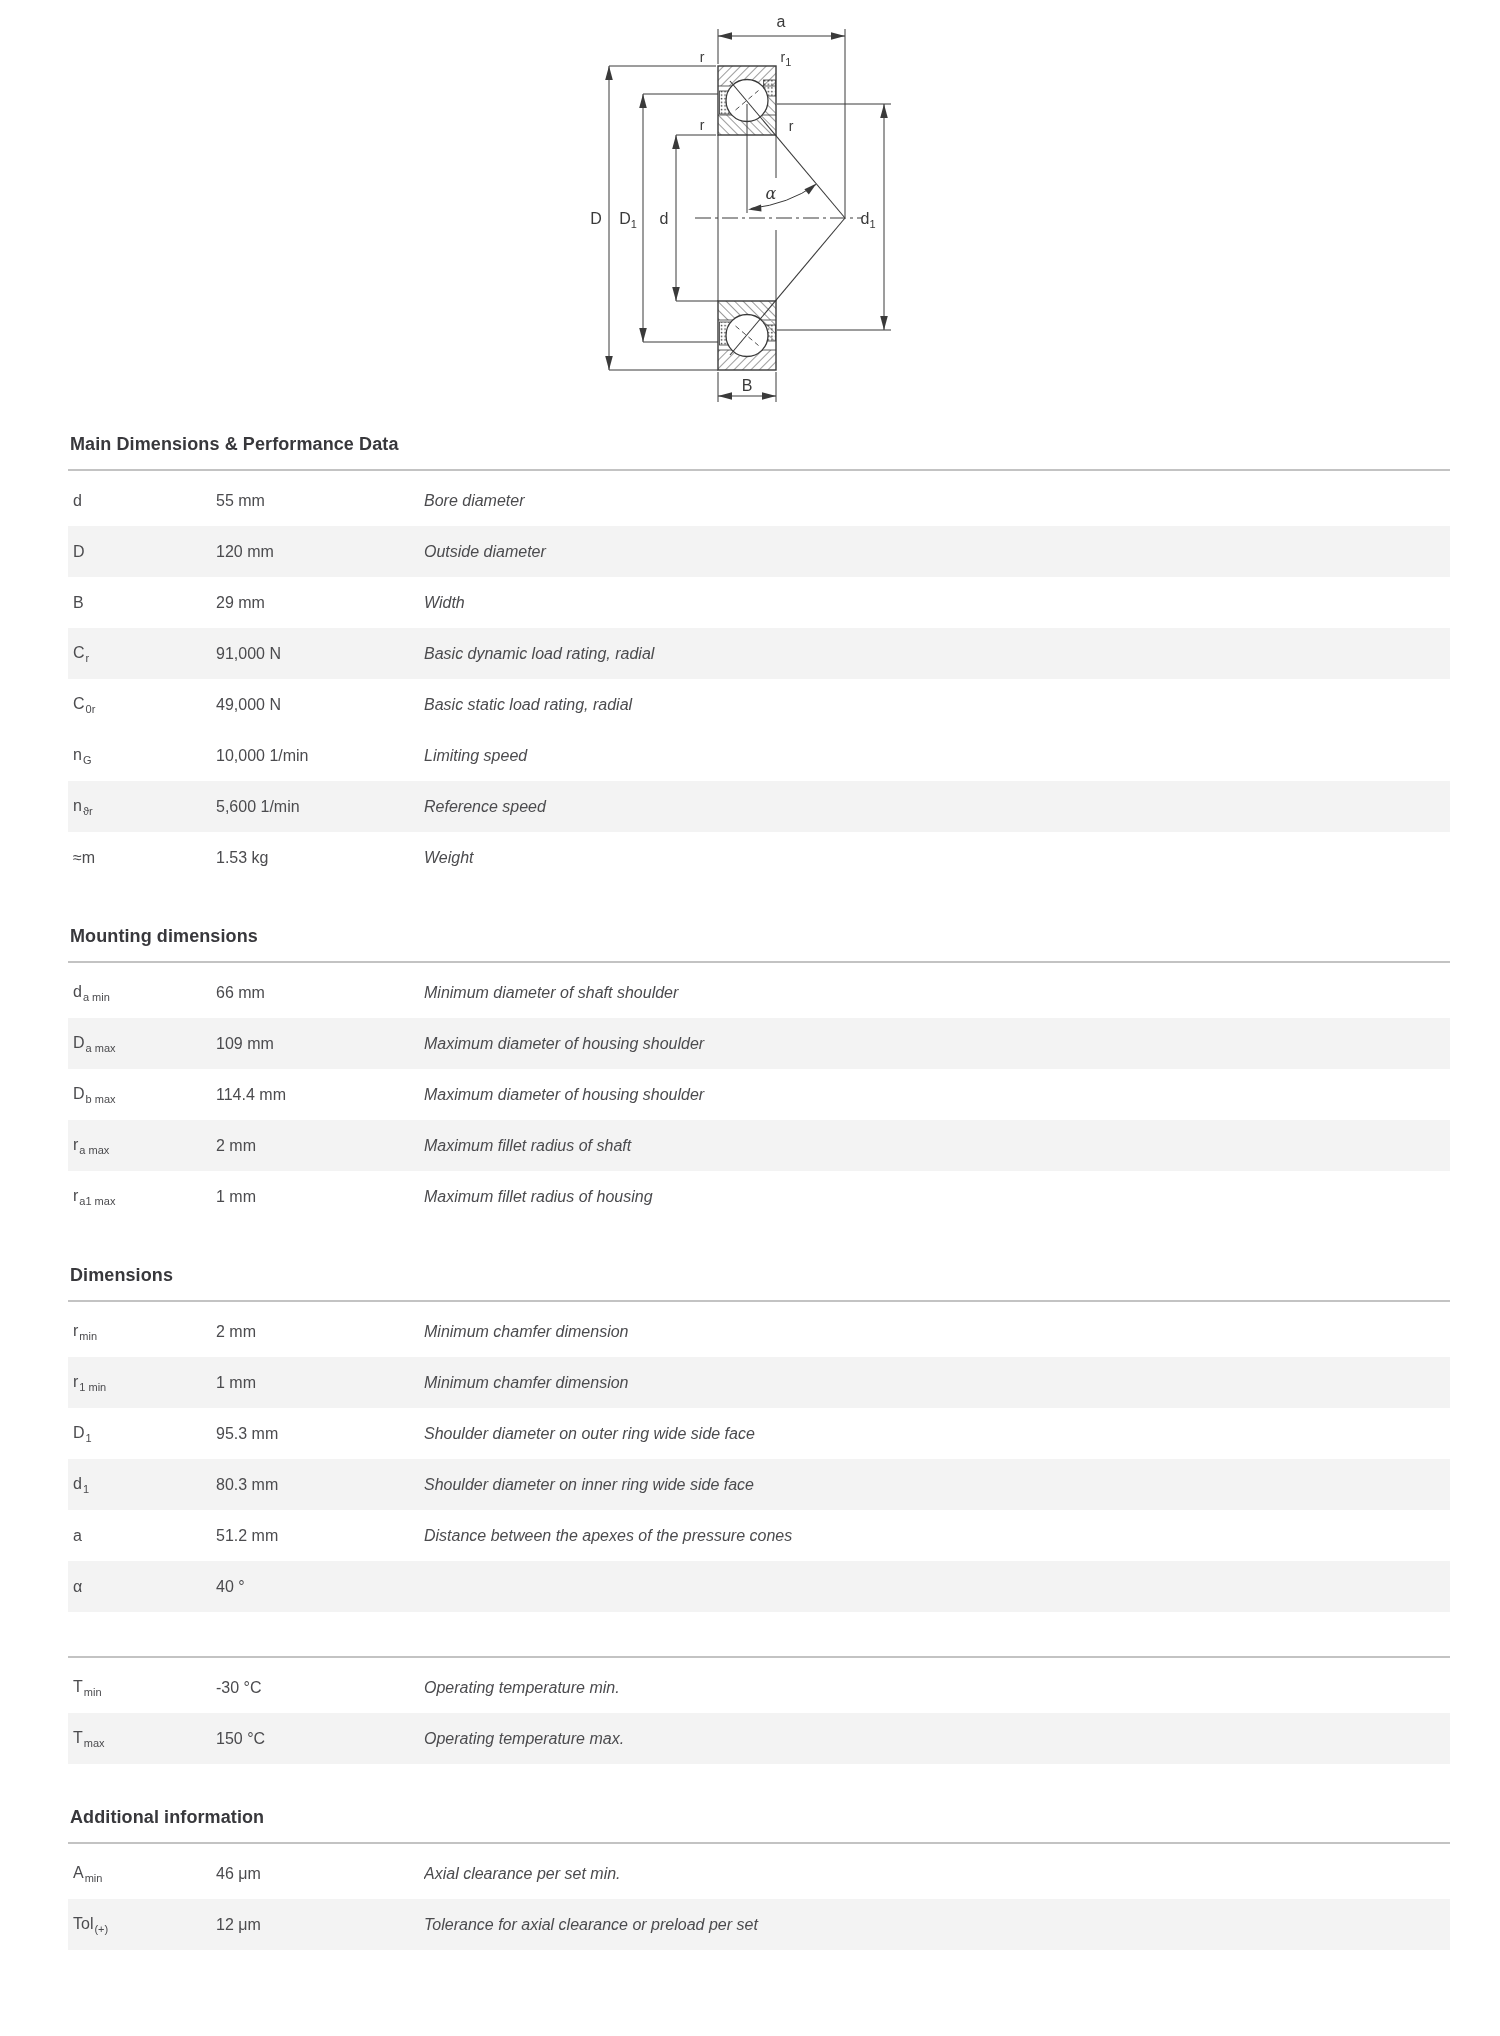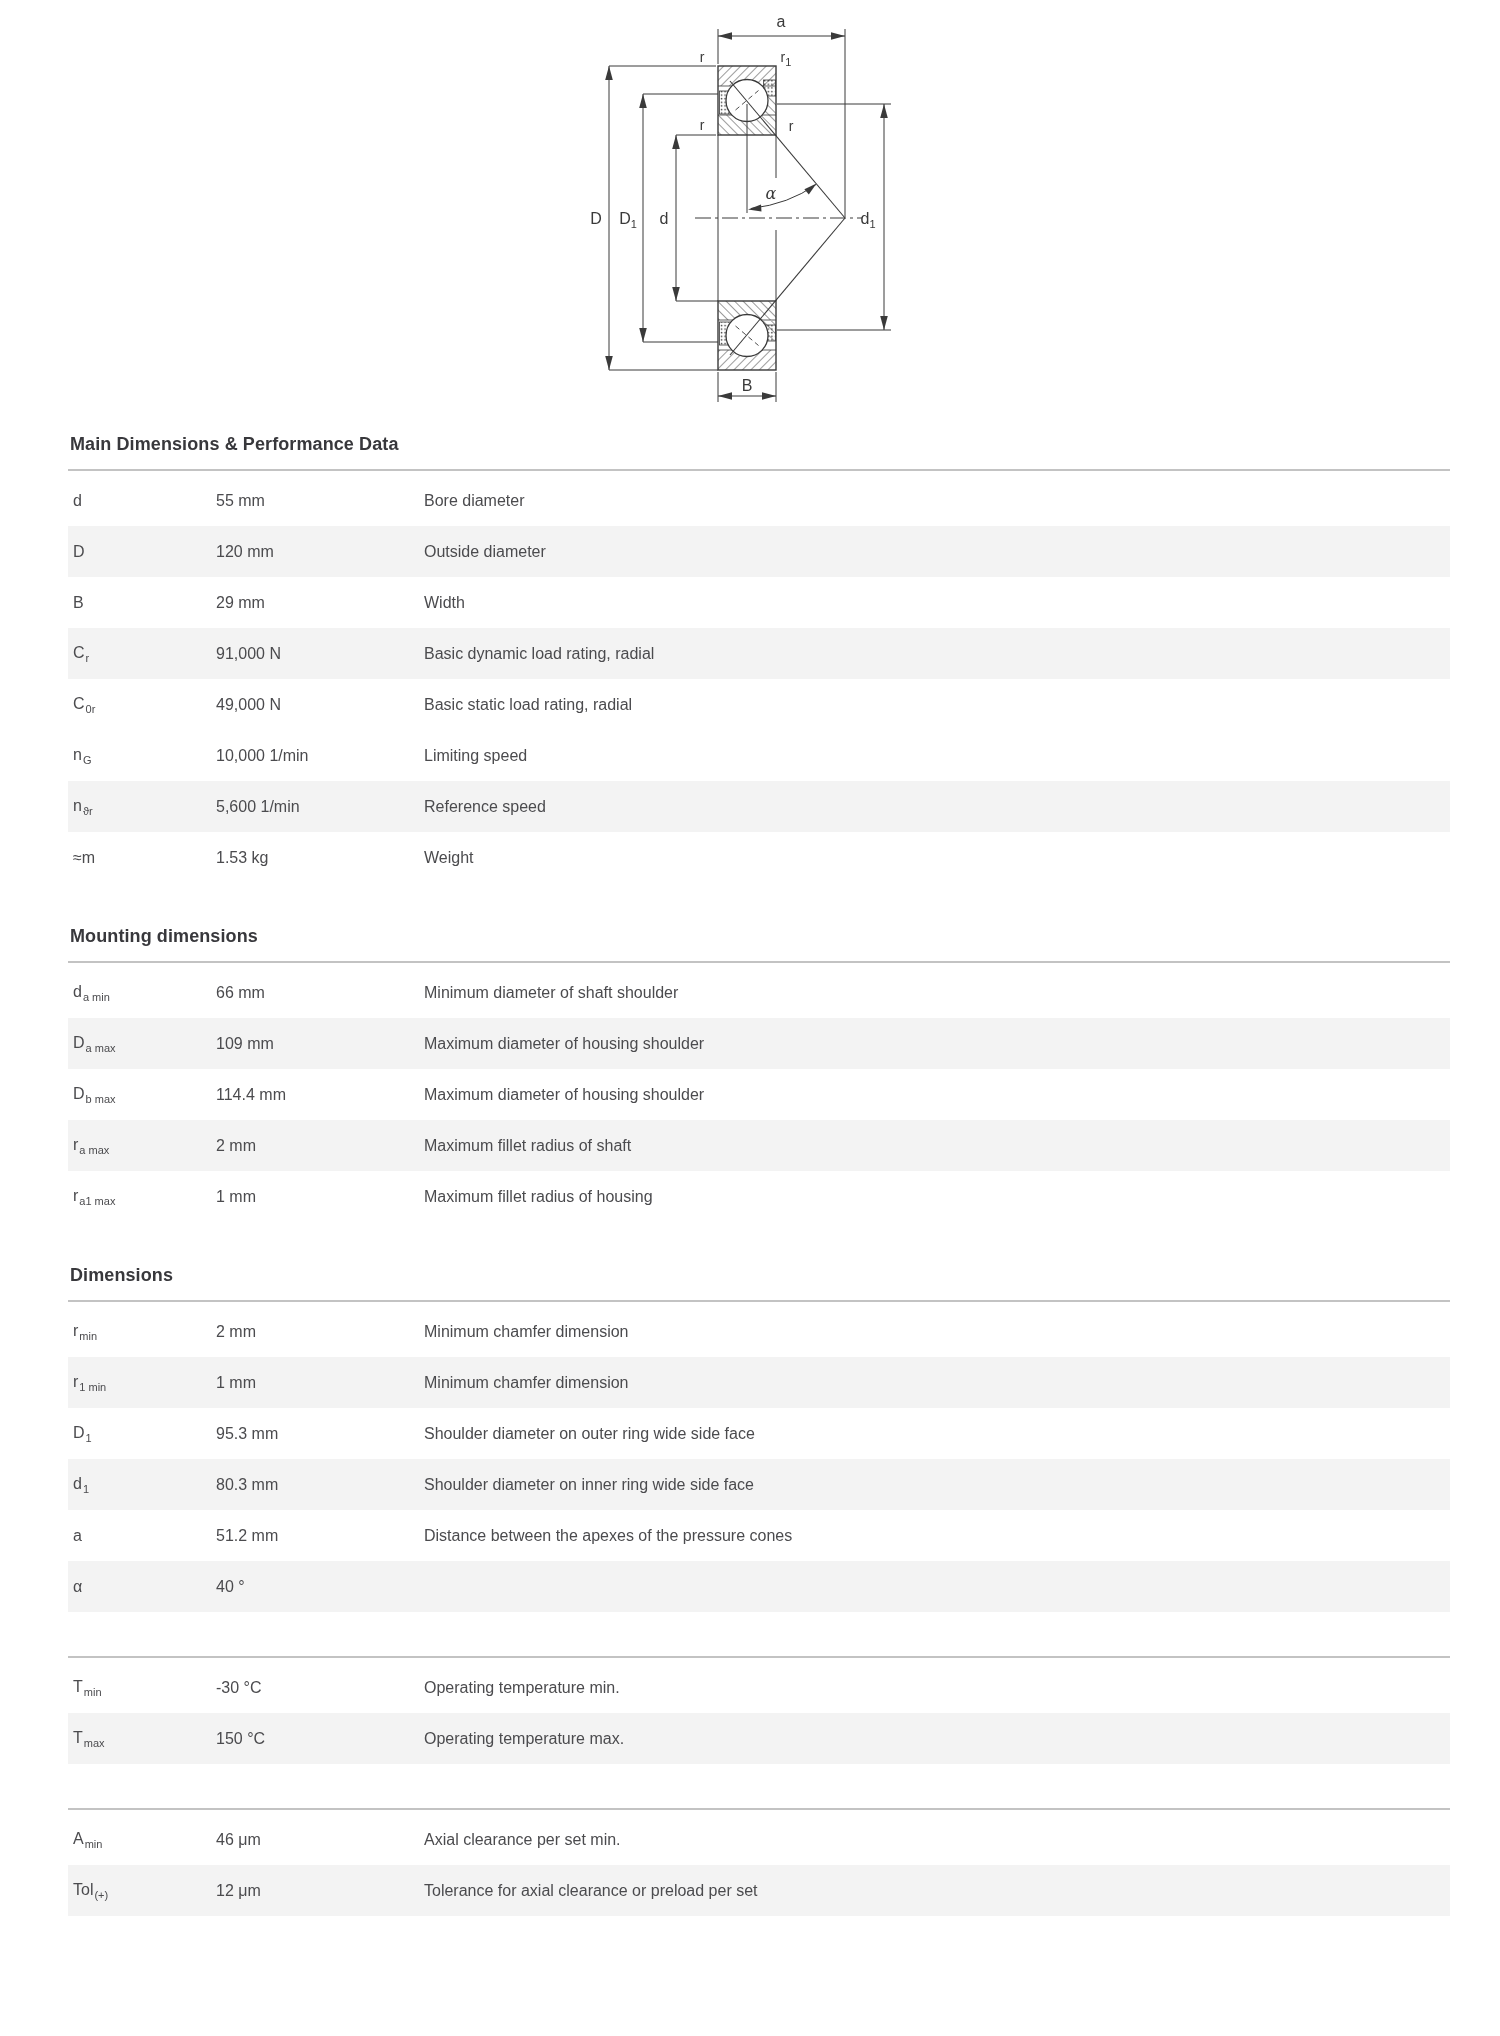--- a/index.html
+++ b/index.html
@@ -12,21 +12,21 @@
   .spec-section:first-child{margin-top:0;}
   .sec-title{font-size:18px;line-height:18px;font-weight:bold;color:#38383c;
              margin:0 0 16px 2px;letter-spacing:0.1px;}
   .sec-rule{height:2px;background:#c3c3c3;margin-bottom:4px;}
   .rows{width:100%;}
   .row{display:flex;align-items:center;height:51px;font-size:16px;color:#4b4b4e;}
   .row.alt{background:#f3f3f3;}
   .cell{white-space:nowrap;overflow:hidden;}
   .cell.sym{width:143px;padding-left:5px;}
   .cell.val{width:208px;}
-  .cell.desc{flex:1;}
+  .cell.desc{flex:1;font-style:italic;}
   .sub{font-size:11px;vertical-align:-4px;margin-left:1px;}
   text{fill:#3a3a3a;font-family:"Liberation Sans","DejaVu Sans",sans-serif;}
   .dimtxt{font-size:16px;}
   .rtxt{font-size:14px;}
   .alphatxt{font-size:16px;font-style:italic;font-family:"DejaVu Serif","Liberation Serif",serif;}
   .subtxt{font-size:11px;}
 </style>
 </head>
 <body>
 
@@ -255,20 +255,21 @@
           <div class="cell desc">Operating temperature min.</div>
         </div>
         <div class="row alt">
           <div class="cell sym"><span>T</span><span class="sub">max</span></div>
           <div class="cell val">150 °C</div>
           <div class="cell desc">Operating temperature max.</div>
         </div>
       </div>
     </section>
     <section class="spec-section">
+      <h2 class="sec-title">Additional information</h2>
       <div class="sec-rule"></div>
       <div class="rows">
         <div class="row">
           <div class="cell sym"><span>A</span><span class="sub">min</span></div>
           <div class="cell val">46 μm</div>
           <div class="cell desc">Axial clearance per set min.</div>
         </div>
         <div class="row alt">
           <div class="cell sym"><span>Tol</span><span class="sub">(+)</span></div>
           <div class="cell val">12 μm</div>

